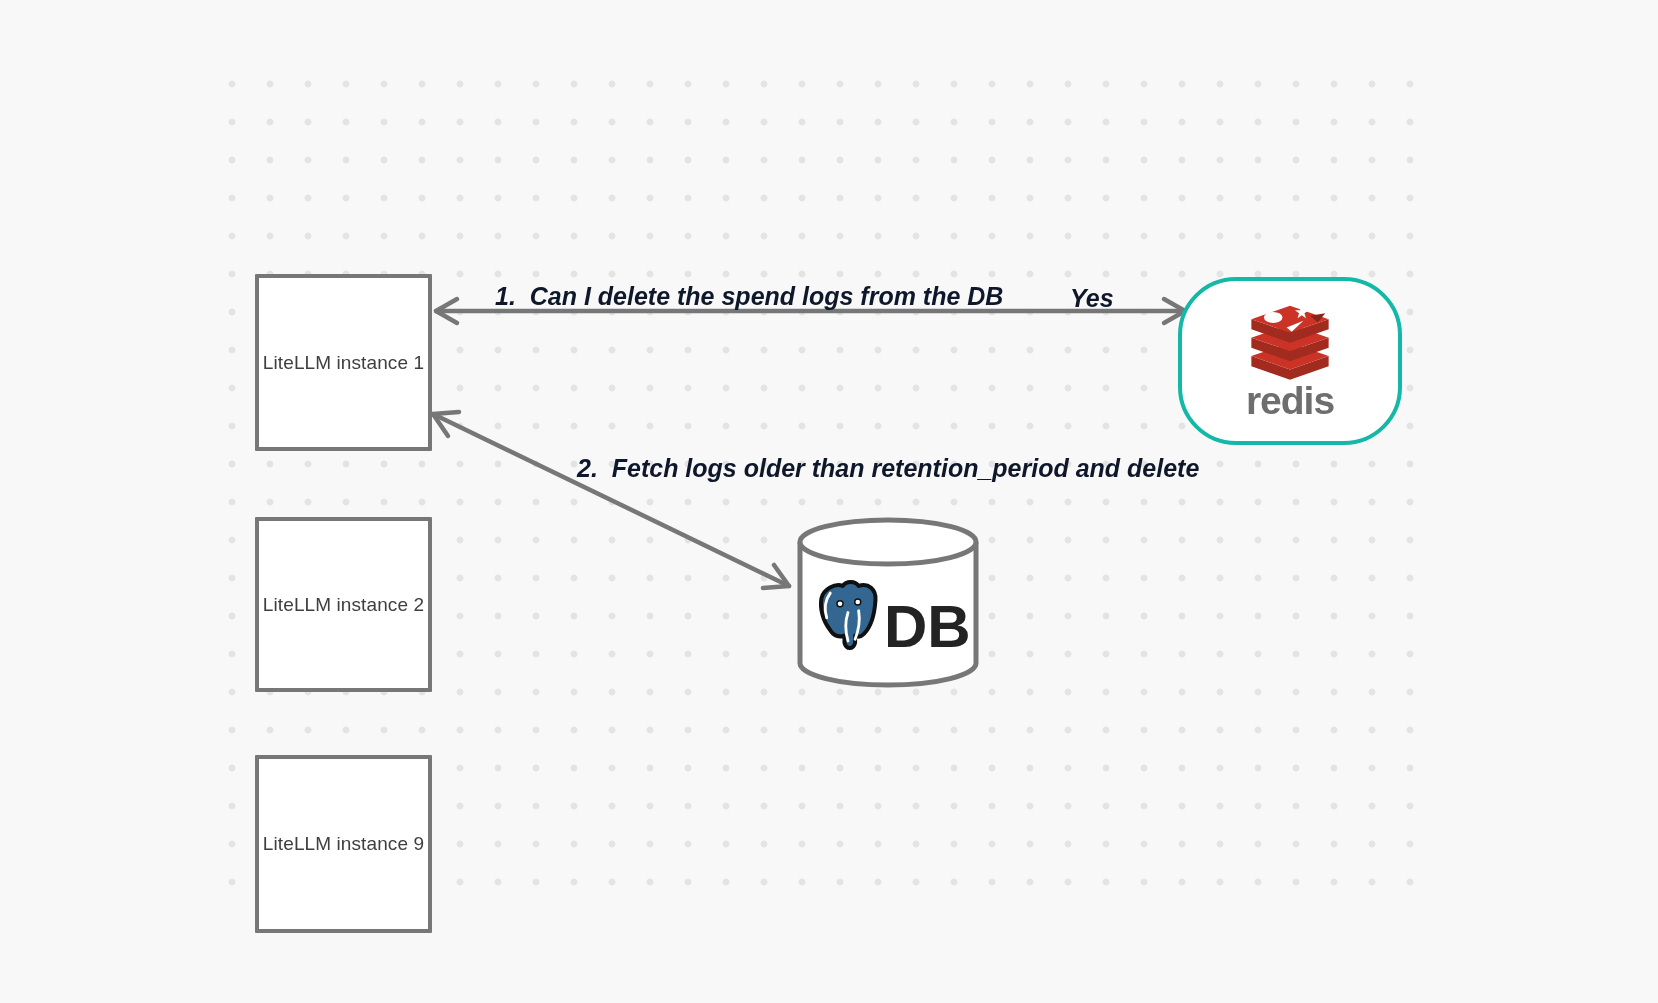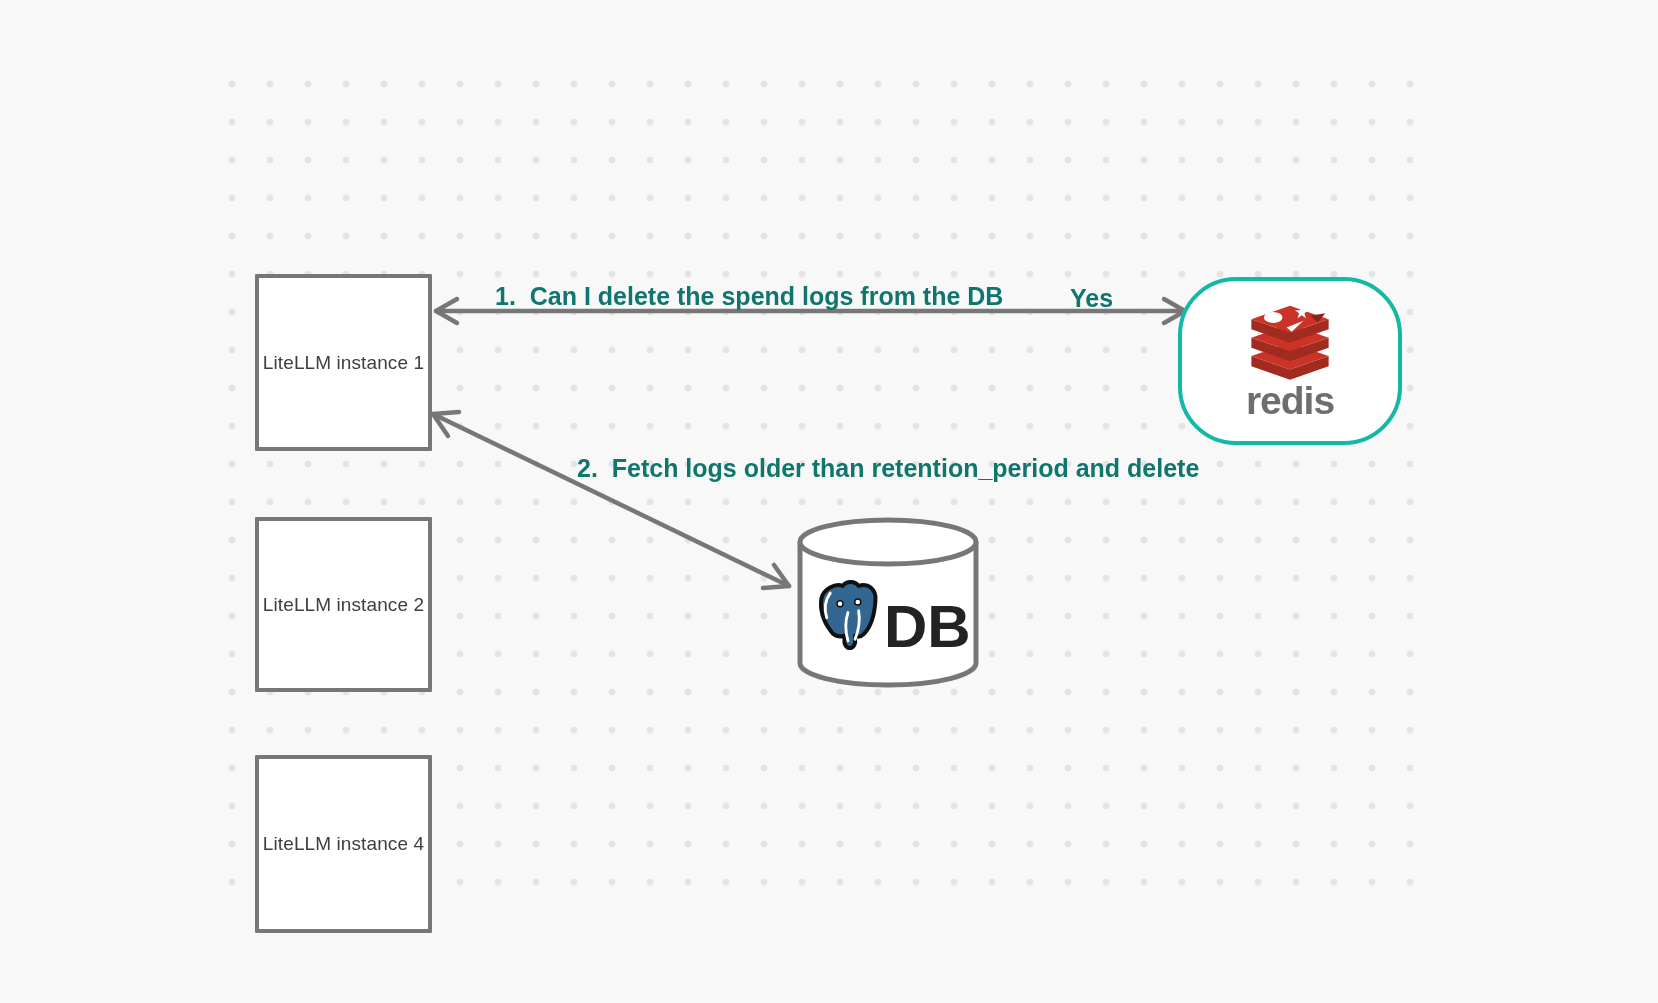--- a/index.html
+++ b/index.html
@@ -82,22 +82,23 @@
     font-size: 60px;
     font-weight: 700;
     line-height: 1;
     color: #232323;
   }
   .arrow-label {
     position: absolute;
     font-size: 25px;
     font-weight: 700;
     line-height: 1.2;
-    color: #0f766e;
+    color: #0f172a;
     white-space: pre;
+    font-style: italic;
   }
   .label-1 { left: 495px; top: 281px; }
   .label-yes { left: 1022px; top: 283px; margin-left: 48px; }
   .label-2 { left: 577px; top: 453px; }
 </style>
 </head>
 <body>
 
 <div class="canvas">
 
@@ -118,21 +119,21 @@
 
   <div class="node-box box-1">
     <span class="box-label">LiteLLM instance 1</span>
   </div>
 
   <div class="node-box box-2">
     <span class="box-label">LiteLLM instance 2</span>
   </div>
 
   <div class="node-box box-3">
-    <span class="box-label">LiteLLM instance 4</span>
+    <span class="box-label">LiteLLM instance 9</span>
   </div>
 
   <div class="redis-node">
     <svg width="84" height="78" viewBox="0 0 100 92">
       <path d="M4,64 L4,76 L50,92 L96,76 L96,64 L50,80 Z" fill="#a22b20"></path>
       <polygon points="4,64 50,48 96,64 50,80" fill="#cc3327"></polygon>
       <path d="M4,42 L4,54 L50,70 L96,54 L96,42 L50,58 Z" fill="#a22b20"></path>
       <polygon points="4,42 50,26 96,42 50,58" fill="#cc3327"></polygon>
       <path d="M4,20 L4,32 L50,48 L96,32 L96,20 L50,36 Z" fill="#a22b20"></path>
       <polygon points="4,20 50,4 96,20 50,36" fill="#cc3327"></polygon>

